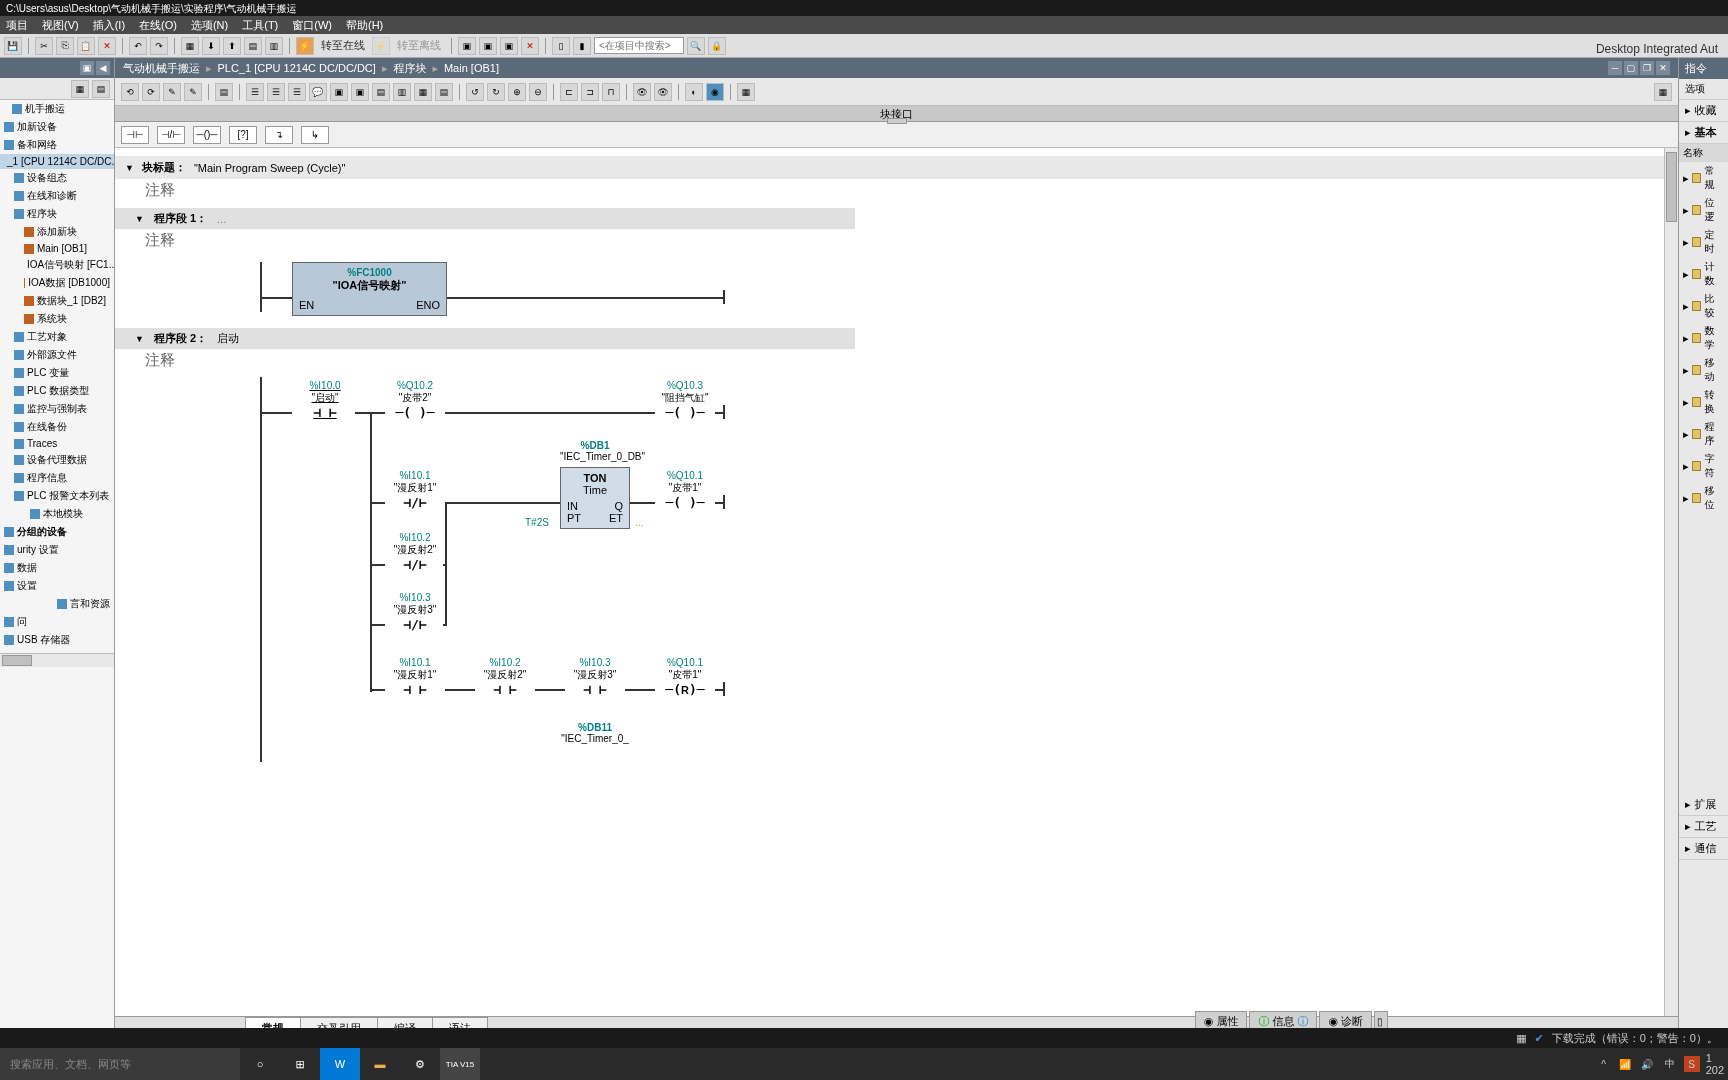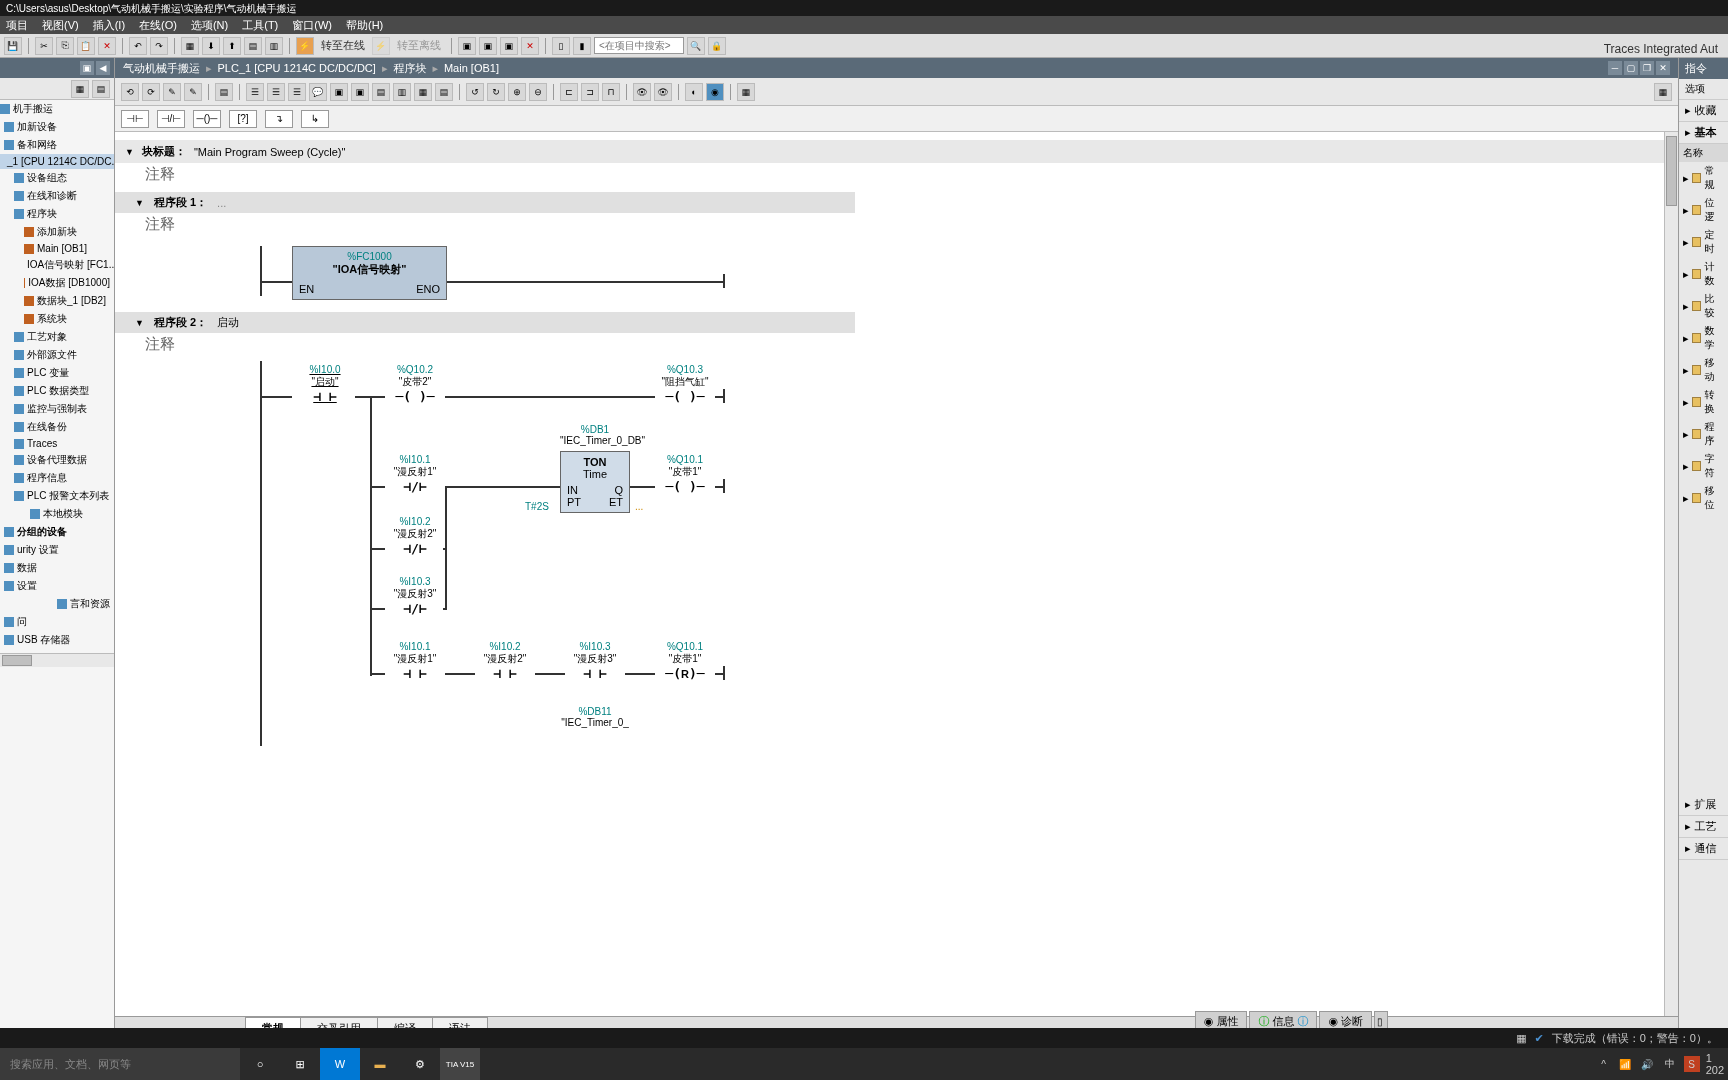--- a/index.html
+++ b/index.html
@@ -28,21 +28,21 @@
 .interface-bar{background:#c8c8c8;height:16px;text-align:center;font-size:10px;line-height:16px;border-bottom:1px solid #999;position:relative;}
 .palette{background:#f0f0f0;height:26px;display:flex;align-items:center;padding:0 6px;gap:8px;border-bottom:1px solid #bbb;}
 .pal-item{width:28px;height:18px;border:1px solid #999;background:#fff;display:flex;align-items:center;justify-content:center;font-size:10px;cursor:pointer;}
 .editor-area{flex:1;background:#fff;overflow:auto;position:relative;padding:8px 0;}
 .block-title{background:#e8e8e8;padding:4px 10px;display:flex;align-items:center;gap:8px;font-size:11px;}
 .collapse-tri{font-size:9px;cursor:pointer;}
 .segment-header{background:#e0e0e0;padding:3px 20px;font-size:11px;font-weight:bold;display:flex;align-items:center;gap:10px;margin-top:6px;width:740px;}
 .comment{padding:2px 30px;font-size:15px;color:#666;}
 .fb-box{position:absolute;border:1px solid #666;background:#d8e4f0;padding:4px 6px;font-size:10px;text-align:center;}
 .fb-box.sel{background:#b8c8d8;}
-.fb-label{color:#008080;text-align:center;font-size:10px;}
+.fb-label{color:#008080;text-align:center;font-size:10px;font-weight:bold;}
 .zoom-bar{background:#e0e0e0;height:20px;display:flex;align-items:center;justify-content:flex-end;padding:0 10px;gap:10px;border-top:1px solid #999;}
 .zoom-sel{width:110px;height:16px;border:1px solid #999;font-size:10px;}
 .right-panel{width:50px;background:#e8e8e8;border-left:1px solid #999;}
 .rp-tab{background:#5a6a78;color:#fff;padding:3px 6px;font-size:11px;}
 .rp-section{padding:3px 6px;font-size:10px;border-bottom:1px solid #ccc;display:flex;align-items:center;gap:4px;}
 .rp-item{padding:2px 4px;font-size:10px;display:flex;align-items:center;gap:3px;}
 .rp-icon{width:10px;height:10px;background:#e8c060;border:1px solid #a08040;}
 .info-tabs{position:absolute;right:340px;bottom:48px;display:flex;gap:2px;}
 .info-tab{background:#d0d0d0;border:1px solid #999;padding:2px 8px;font-size:10px;display:flex;align-items:center;gap:3px;cursor:pointer;}
 .bottom-tabs{background:#e0e0e0;height:22px;display:flex;align-items:center;border-top:1px solid #999;padding-left:130px;}
@@ -109,36 +109,36 @@
   <span class="tbtn">▣</span>
   <span class="tbtn">▣</span>
   <span class="tbtn">▣</span>
   <span class="tbtn" style="color:#c00;">✕</span>
   <div class="divider"></div>
   <span class="tbtn">▯</span>
   <span class="tbtn">▮</span>
   <input class="tsearch" placeholder="&lt;在项目中搜索&gt;" style="">
   <span class="tbtn">🔍</span>
   <span class="tbtn">🔒</span>
-  <span class="tia-brand">Traces Integrated Aut</span>
+  <span class="tia-brand">Desktop Integrated Aut</span>
 </div>
 
 <div class="main-layout">
 
   <div class="left-panel">
     <div style="background:#5a6a78;height:20px;display:flex;justify-content:flex-end;align-items:center;padding:0 4px;gap:2px;">
       <span class="bc-btn">▣</span>
       <span class="bc-btn">◀</span>
     </div>
     <div style="background:#e8e8e8;height:22px;display:flex;justify-content:flex-end;align-items:center;padding:0 4px;gap:3px;border-bottom:1px solid #bbb;">
       <span class="tbtn">▦</span>
       <span class="tbtn">▤</span>
     </div>
     <div id="tree-container">
-        <div class="tree-item" style="padding-left: 0;"><span class="ticon" style="background:#5090c0;"></span>机手搬运</div>
+        <div class="tree-item" style="padding-left: 12px;"><span class="ticon" style="background:#5090c0;"></span>机手搬运</div>
         <div class="tree-item" style="padding-left: 4px;"><span class="ticon" style="background:#5090c0;"></span>加新设备</div>
         <div class="tree-item" style="padding-left: 4px;"><span class="ticon" style="background:#5090c0;"></span>备和网络</div>
         <div class="tree-item selected" style="padding-left: 4px;"><span class="ticon" style="background:#5090c0;"></span>_1 [CPU 1214C DC/DC...</div>
         <div class="tree-item" style="padding-left: 14px;"><span class="ticon" style="background:#5090c0;"></span>设备组态</div>
         <div class="tree-item" style="padding-left: 14px;"><span class="ticon" style="background:#5090c0;"></span>在线和诊断</div>
         <div class="tree-item" style="padding-left: 14px;"><span class="ticon" style="background:#5090c0;"></span>程序块</div>
         <div class="tree-item" style="padding-left: 24px;"><span class="ticon" style="background:#c06020;"></span>添加新块</div>
         <div class="tree-item" style="padding-left: 24px;"><span class="ticon" style="background:#c06020;"></span>Main [OB1]</div>
         <div class="tree-item" style="padding-left: 24px;"><span class="ticon" style="background:#c06020;"></span>IOA信号映射 [FC1...</div>
         <div class="tree-item" style="padding-left: 24px;"><span class="ticon" style="background:#c06020;"></span>IOA数据 [DB1000]</div>
@@ -217,20 +217,24 @@
       <span class="tbtn">👁</span>
       <div class="divider"></div>
       <span class="tbtn">◐</span>
       <span class="tbtn" style="background:#5090c0;">◉</span>
       <div class="divider"></div>
       <span class="tbtn">▦</span>
       <span style="flex:1"></span>
       <span class="tbtn">▦</span>
     </div>
 
+    <div class="interface-bar">
+      <span>块接口</span>
+      <div style="position:absolute;left:50%;bottom:-3px;width:20px;height:6px;background:#ccc;border:1px solid #999;transform:translateX(-50%);"></div>
+    </div>
 
     <div class="palette">
       <span class="pal-item">⊣⊢</span>
       <span class="pal-item">⊣/⊢</span>
       <span class="pal-item">─()─</span>
       <span class="pal-item">[?]</span>
       <span class="pal-item">↴</span>
       <span class="pal-item">↳</span>
     </div>
 

